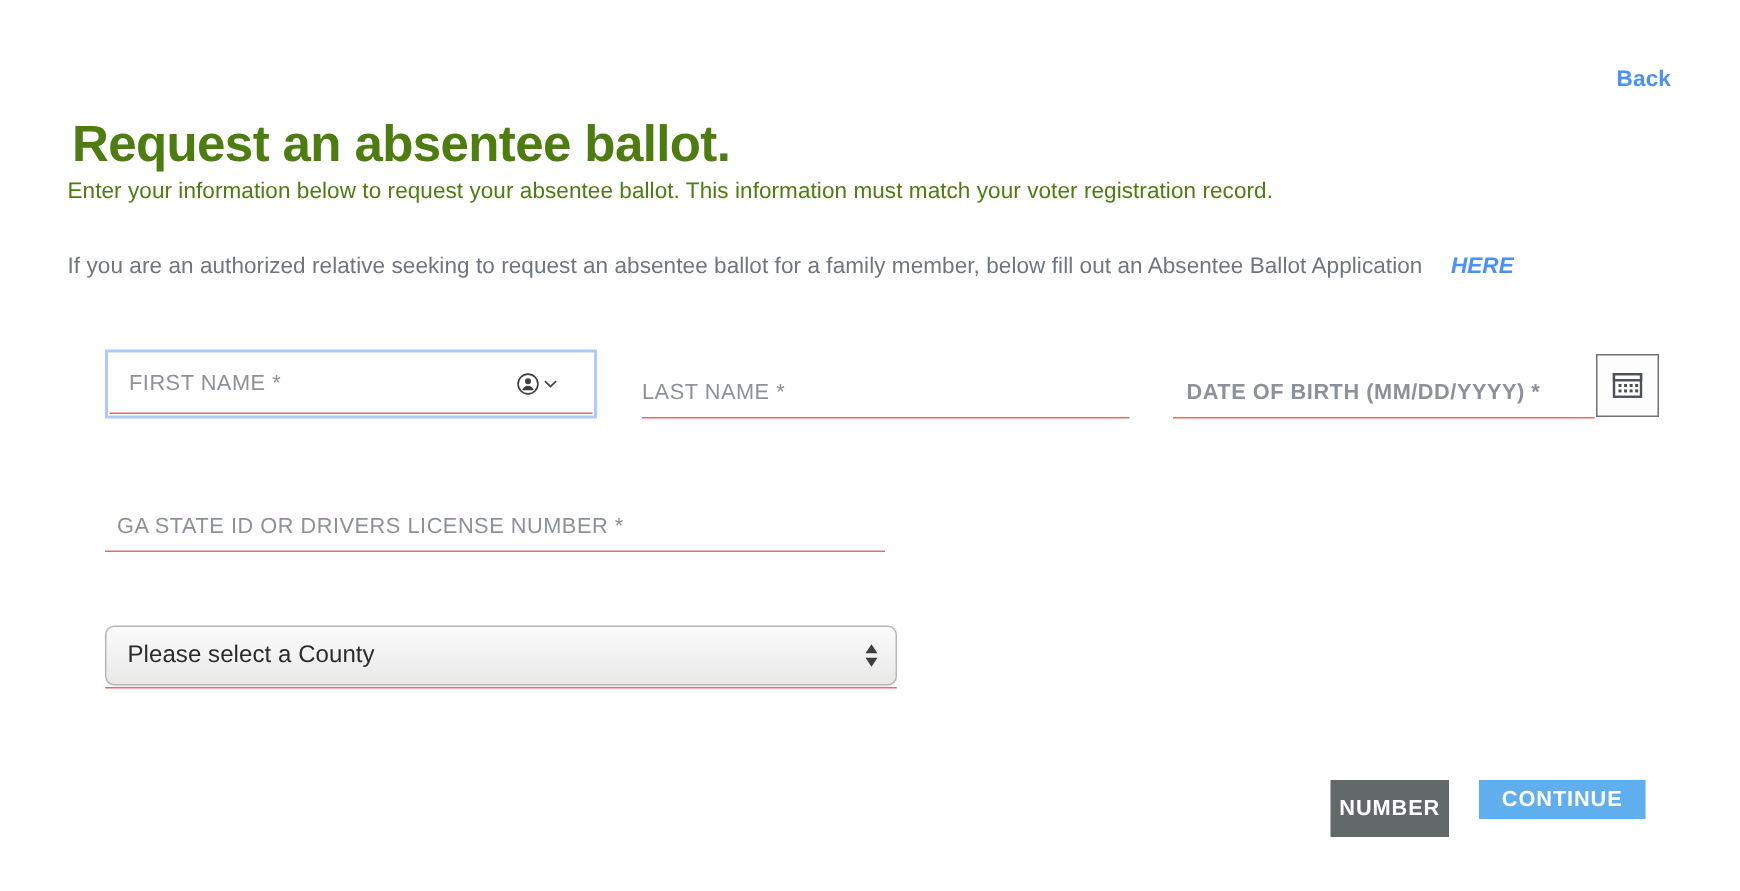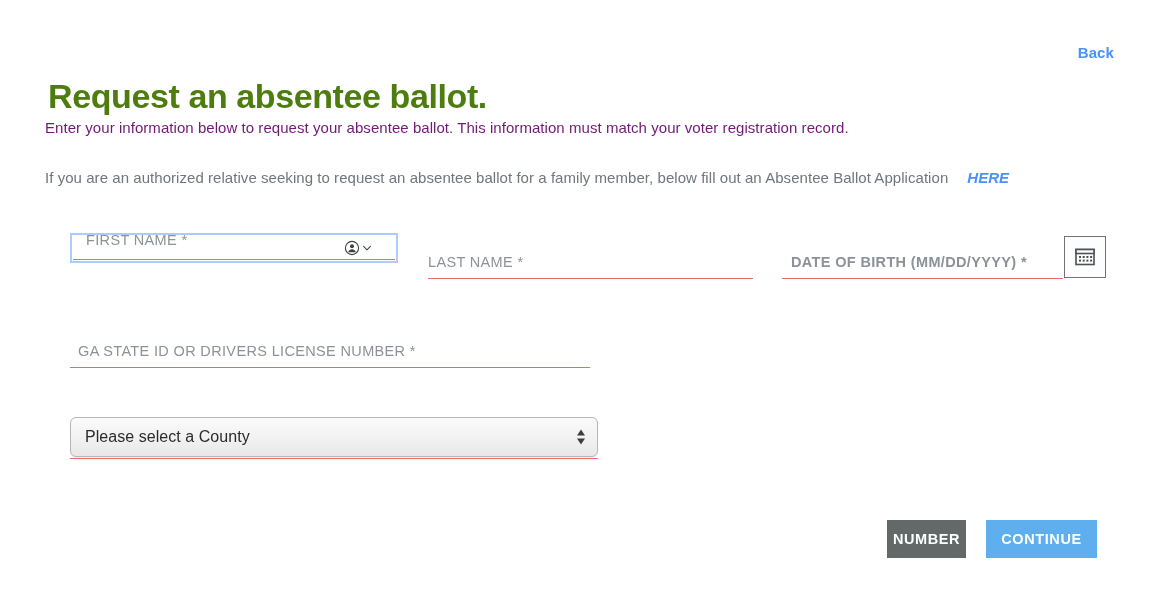--- a/index.html
+++ b/index.html
@@ -42,21 +42,21 @@
     font-weight: 700;
     letter-spacing: -0.4px;
     color: #4d7c0f;
   }
   .intro-line-1 {
     position: absolute;
     left: 45px;
     top: 117px;
     font-size: 15px;
     line-height: 22px;
-    color: #701a75;
+    color: #4d7c0f;
     letter-spacing: 0.05px;
     white-space: nowrap;
   }
   .intro-line-2 {
     position: absolute;
     left: 45px;
     top: 167px;
     font-size: 15px;
     line-height: 22px;
     color: #6f767d;
@@ -94,21 +94,21 @@
     bottom: 0;
     height: 1.5px;
     background: #ea6a6a;
   }
 
   
   #field-first-name {
     left: 70px;
     top: 233px;
     width: 328px;
-    height: 30px;
+    height: 46px;
     border: 2px solid #aecbfa;
     background: #ffffff;
   }
   #field-first-name .field-label {
     left: 14px;
     bottom: 13px;
   }
   #field-first-name .underline {
     left: 1px;
     right: 1px;
@@ -241,21 +241,21 @@
     left: 887px;
     top: 520px;
     width: 79px;
     height: 38px;
     background: #636869;
   }
   #btn-continue {
     left: 986px;
     top: 520px;
     width: 111px;
-    height: 38px;
+    height: 26px;
     background: #5fafef;
   }
 </style>
 </head>
 <body>
 
 <a class="back-link" href="#">Back</a>
 
 <h1 class="page-title">Request an absentee ballot.</h1>
 

